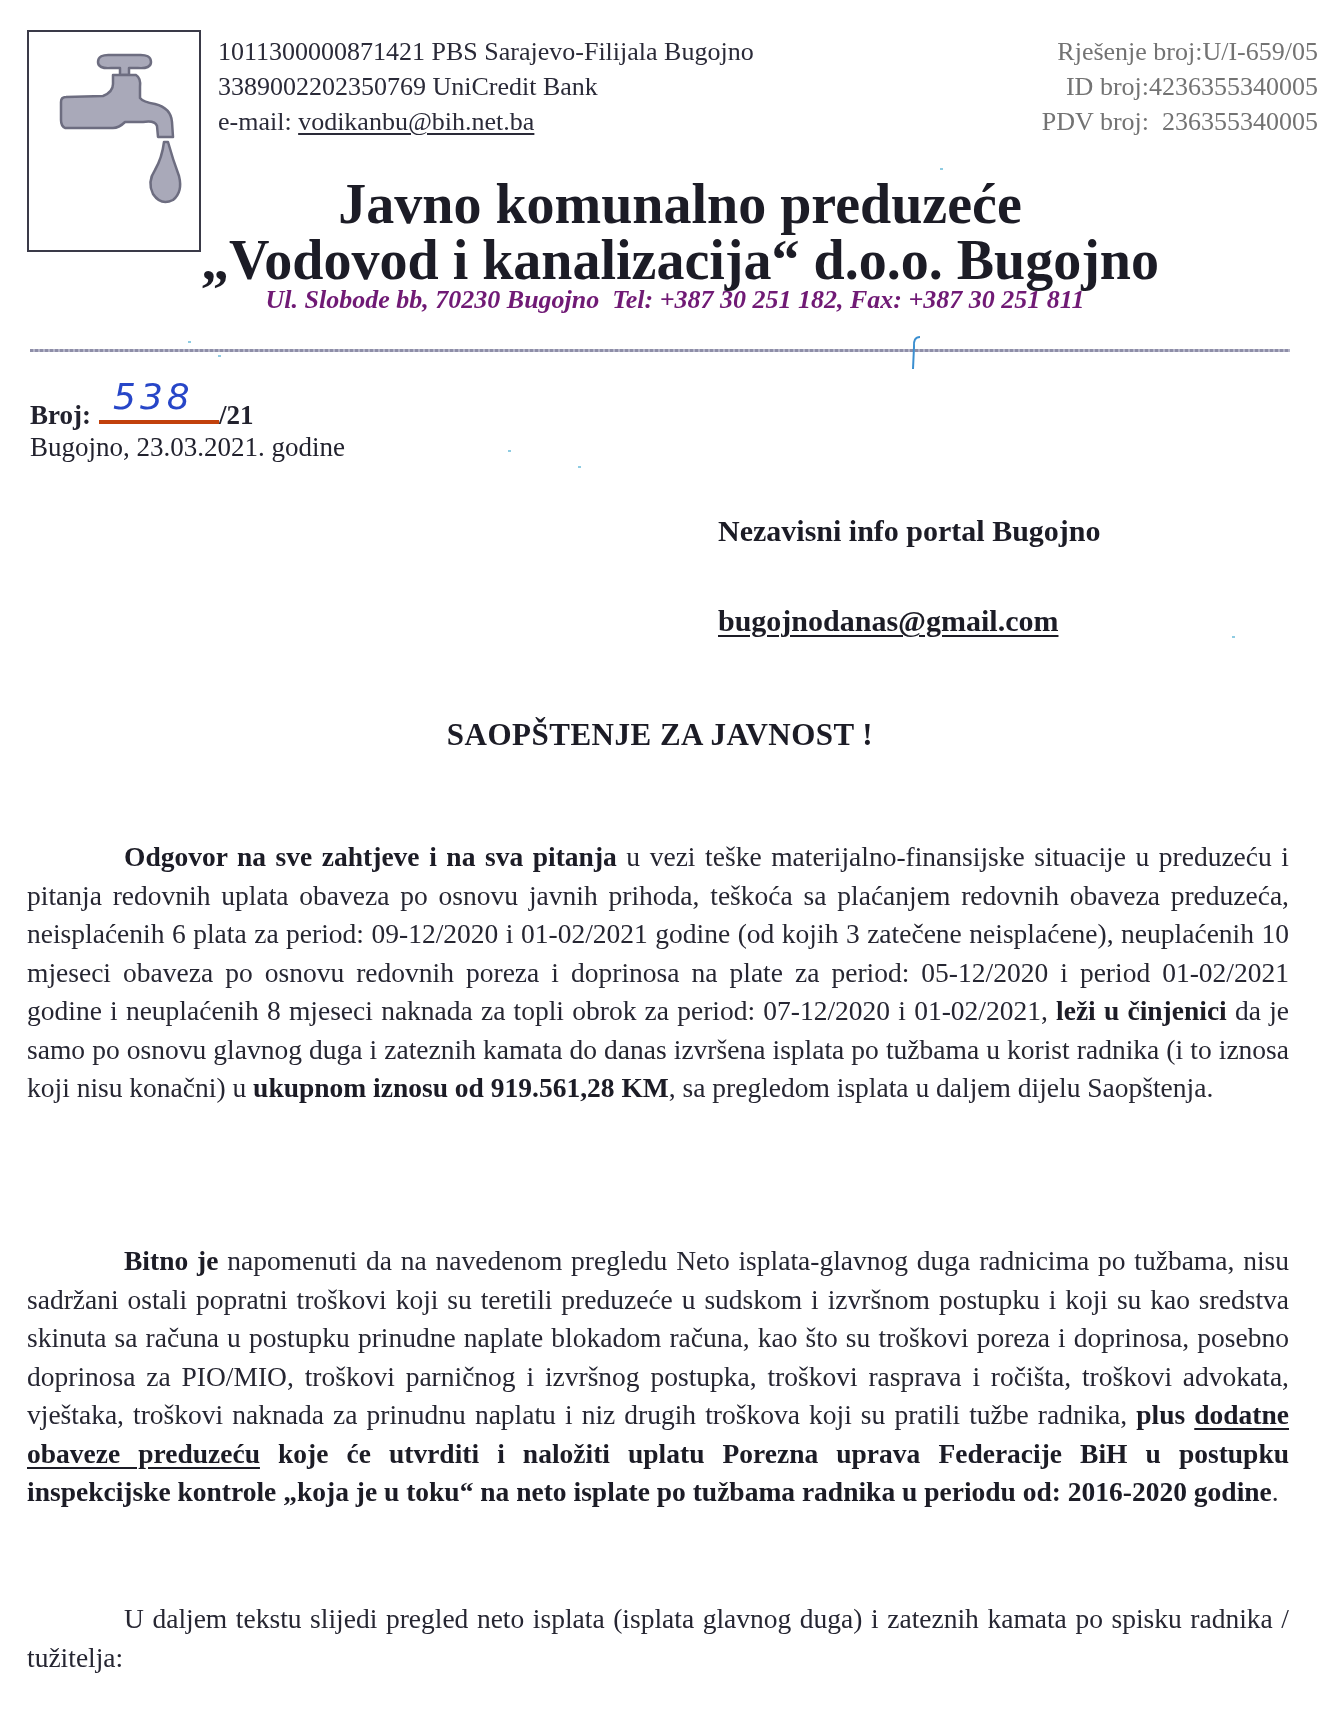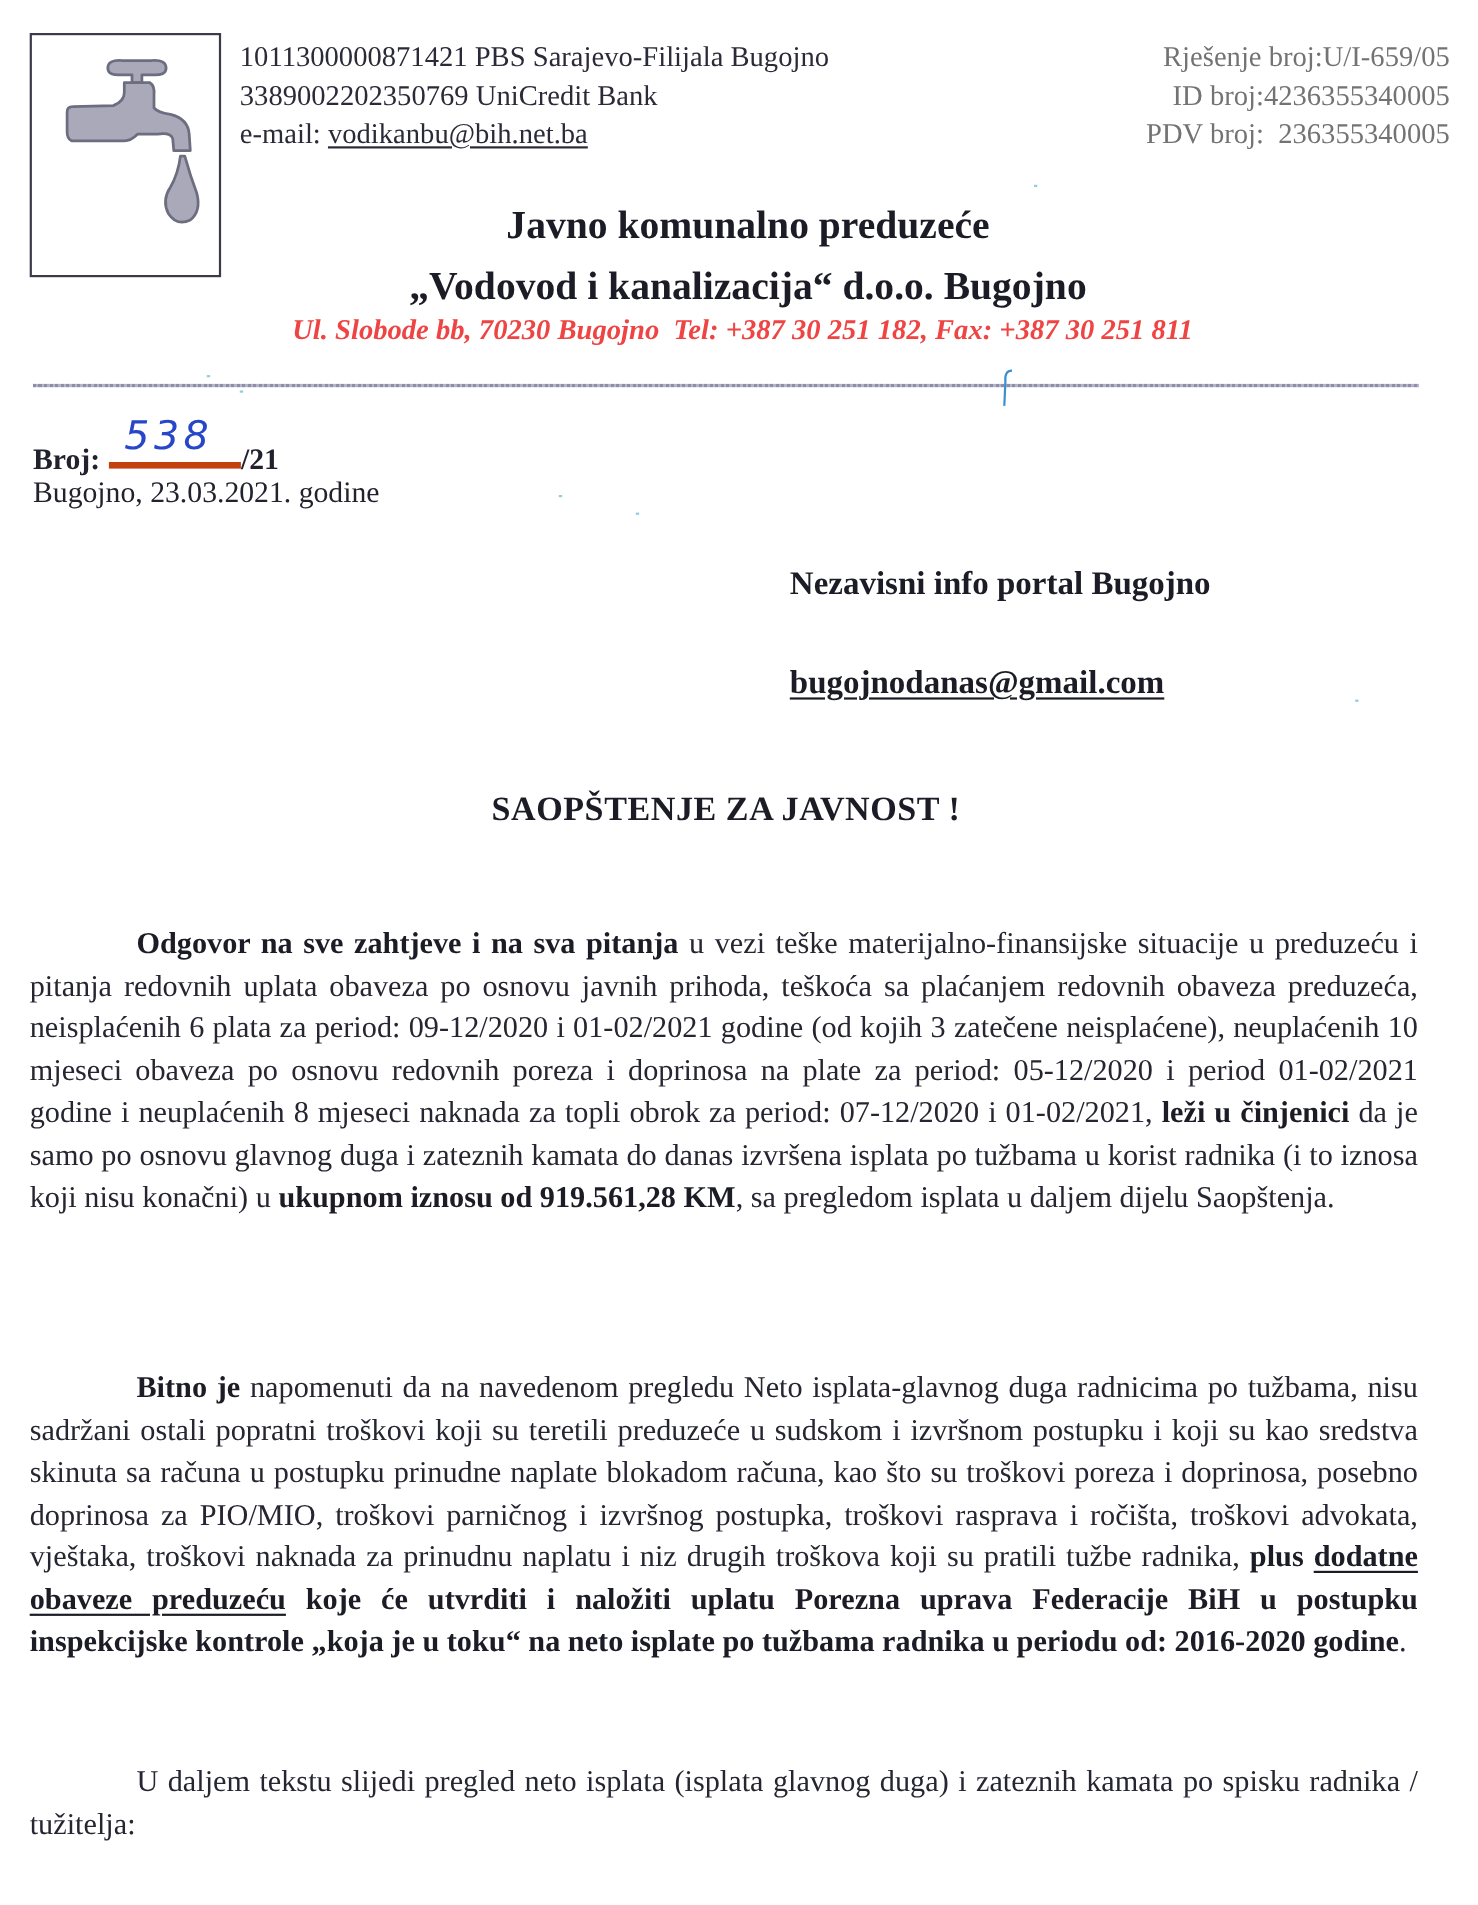--- a/index.html
+++ b/index.html
@@ -63,34 +63,34 @@
       color: #737373;
     }
     
     .company-title {
       position: absolute;
       left: 180px;
       top: 176px;
       width: 1000px;
       text-align: center;
       font-weight: bold;
-      font-size: 36px;
+      font-size: 56px;
       line-height: 56px;
       color: #1c1c26;
     }
     .company-address {
       position: absolute;
       left: 150px;
       top: 285px;
       width: 1050px;
       text-align: center;
       font-style: italic;
       font-weight: bold;
       font-size: 26px;
-      color: #ef4444;
+      color: #701a75;
     }
     .divider {
       position: absolute;
       left: 30px;
       top: 349px;
       width: 1260px;
       height: 3px;
       background: repeating-linear-gradient(90deg, #8e8ea8 0 3px, #b4b4c8 3px 5px);
     }
     .pen-mark {
@@ -105,21 +105,21 @@
       position: absolute;
       left: 30px;
       top: 392px;
       font-size: 27px;
       font-weight: bold;
       color: #22222e;
     }
     .broj-blank {
       display: inline-block;
       width: 120px;
-      border-bottom: 6px solid #c2410c;
+      border-bottom: 4px solid #c2410c;
       margin-left: 8px;
       position: relative;
       height: 28px;
       vertical-align: baseline;
     }
     .broj-handwritten {
       position: absolute;
       left: 14px;
       top: -16px;
       font-family: "DejaVu Sans", sans-serif;

